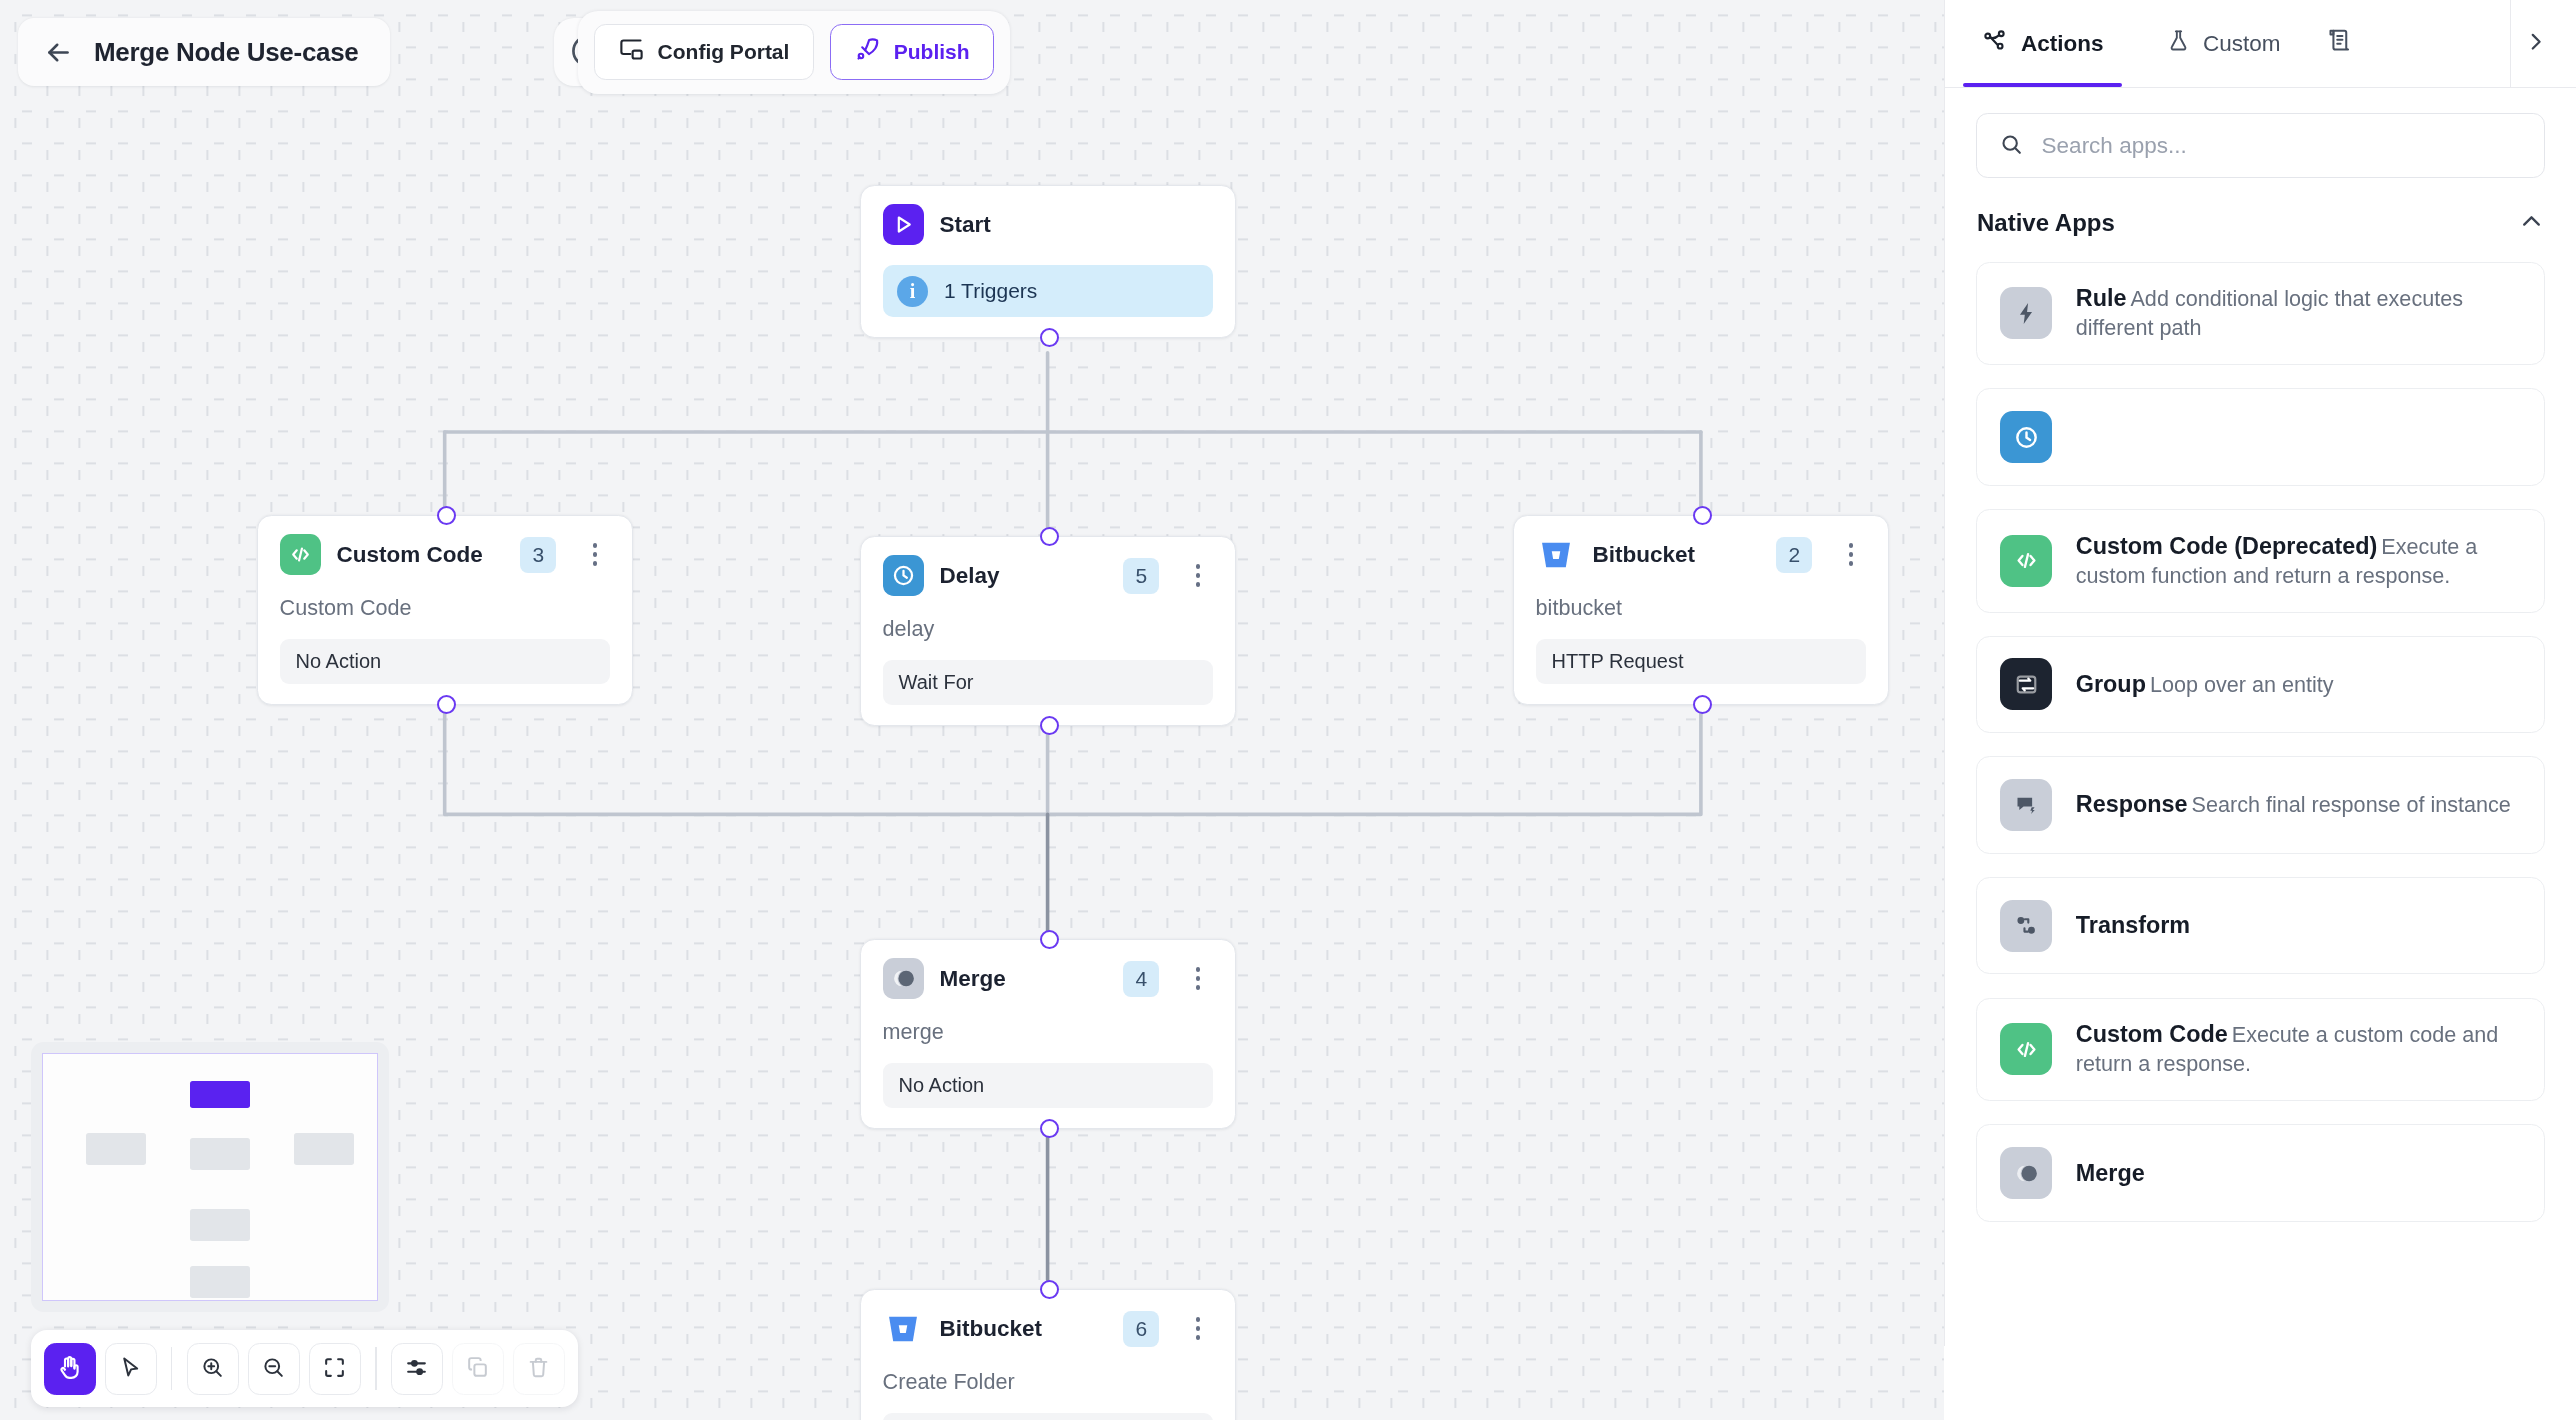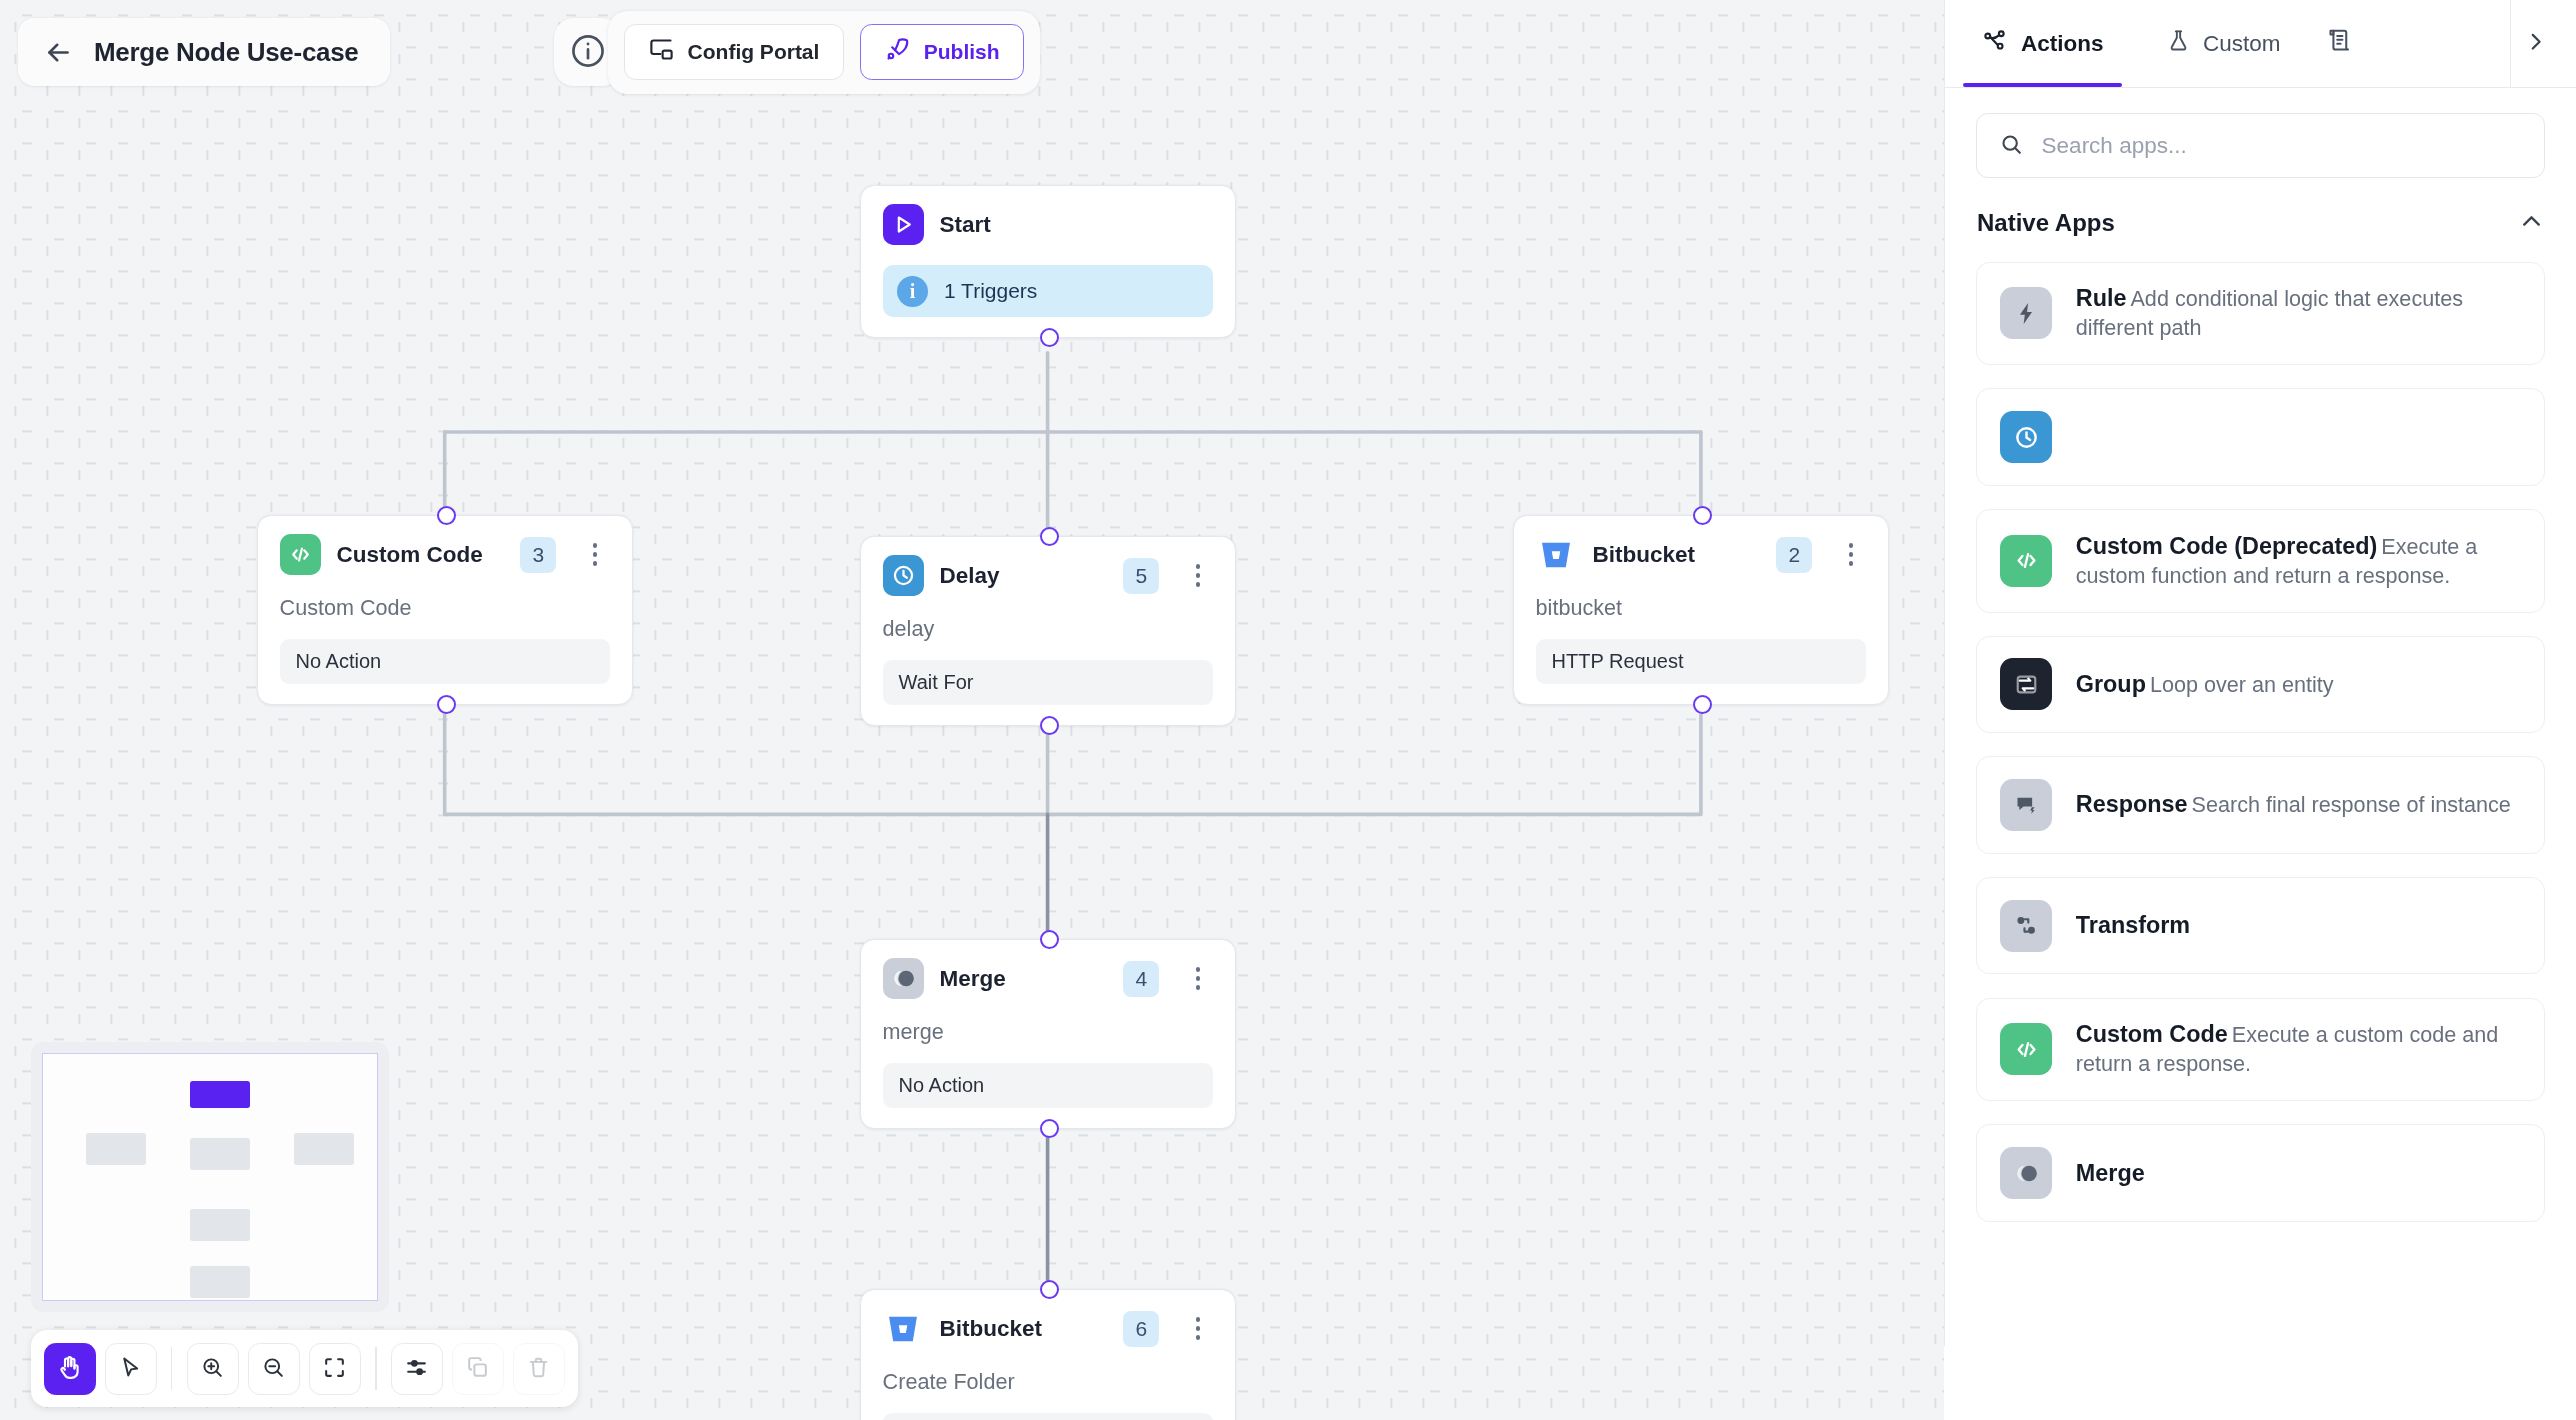--- a/index.html
+++ b/index.html
@@ -48,21 +48,21 @@
   }
   .back-arrow { width: 31px; height: 31px; display: flex; align-items: center; justify-content: center; cursor: pointer; }
   .flow-title { font-size: 26px; font-weight: 700; color: #1f2430; letter-spacing: -0.3px; white-space: nowrap; }
   .info-chip {
     position: absolute; left: 554px; top: 18px; width: 68px; height: 68px;
     background: #fbfbfc; border-radius: 20px; display: flex; align-items: center; justify-content: center;
     box-shadow: 0 0.9px 2.7px rgba(16,24,40,.08); z-index: 20; cursor: pointer;
   }
 
   .actions-bar {
-    position: absolute; right: 904px; top: 10.8px; height: 83px;
+    position: absolute; right: 934px; top: 10.8px; height: 83px;
     background: #fbfbfc; border-radius: 20px; padding: 0 16px;
     display: flex; align-items: center; gap: 16px;
     box-shadow: 0 0.9px 3.6px rgba(16,24,40,.09); z-index: 20;
   }
   .btn {
     display: flex; align-items: center; gap: 12.6px; height: 56px; padding: 0 23.4px;
     border-radius: 11.7px; border: 1.4px solid #e3e5ea; background: #ffffff;
     font-size: 21px; font-weight: 700; color: #21262f; cursor: pointer; white-space: nowrap;
   }
   .btn.accent { border-color: #8b6cf5; color: #5b21f0; }

